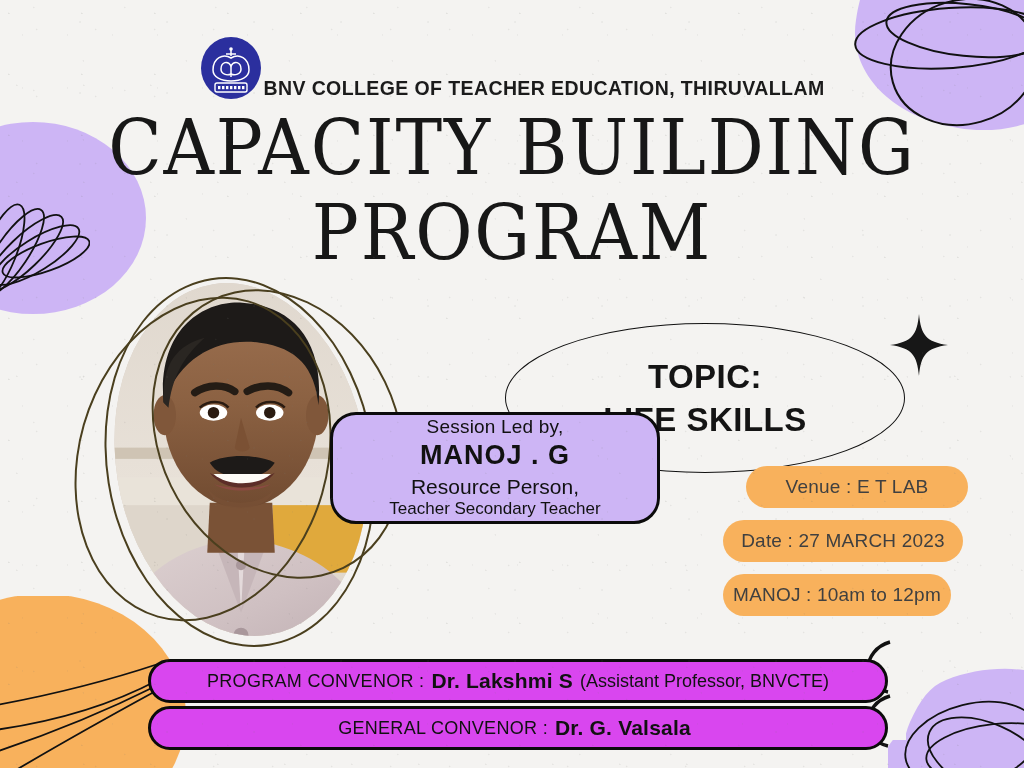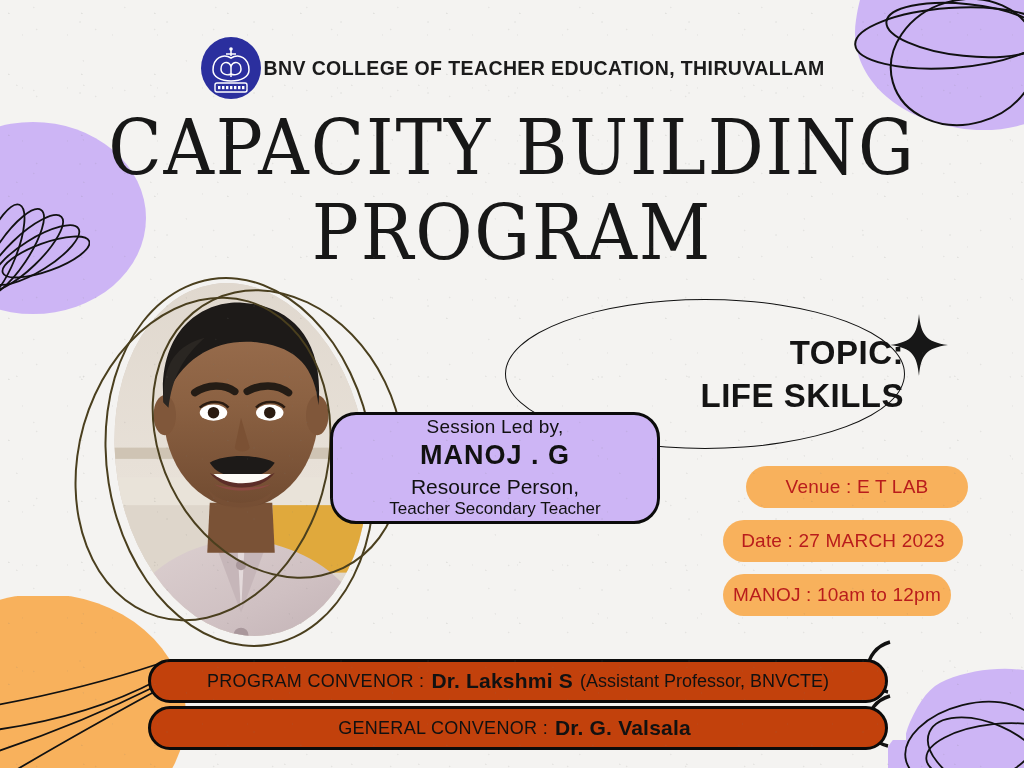--- a/index.html
+++ b/index.html
@@ -35,21 +35,21 @@
   }
 
   .deco { position:absolute; z-index:1; pointer-events:none; }
 
   
   .layer { position:absolute; z-index:10; }
 
   
   #header {
     top:36px; left:0; width:1024px;
-    display:flex; align-items:center; justify-content:center; gap:0;
+    display:flex; align-items:flex-end; justify-content:center; gap:0;
     z-index:30;
   }
   #logo { width:64px; height:64px; flex:0 0 auto; }
   #college-name {
     font-size:19.5px; font-weight:600; letter-spacing:.4px;
     color:#1b1b1b; white-space:nowrap;
   }
 
   
   #title-block {
@@ -79,23 +79,23 @@
   .ring {
     position:absolute; border:2.6px solid #4a3f1e; border-radius:50%;
     background:transparent;
   }
   #ring-a { left:36px; top:0px;  width:268px; height:372px; transform:rotate(-9deg); }
   #ring-b { left:8px;  top:18px; width:250px; height:330px; transform:rotate(16deg); border-width:2.2px;}
   #ring-c { left:88px; top:8px;  width:240px; height:300px; transform:rotate(-26deg); border-width:2.2px;}
 
   
   #topic-ellipse {
-    left:505px; top:299px; width:400px; height:150px;
+    left:505px; top:323px; width:400px; height:150px;
     border:1.7px solid #111; border-radius:50%;
-    display:flex; flex-direction:column; align-items:flex-end; justify-content:center;
+    display:flex; flex-direction:column; align-items:center; justify-content:center;
     z-index:22;
   }
   #topic-label { font-size:33px; font-weight:800; letter-spacing:.5px; color:#141414; }
   #topic-value { font-size:33px; font-weight:800; letter-spacing:.5px; color:#141414; margin-top:5px;}
 
   #sparkle { left:888px; top:313px; width:62px; height:64px; z-index:24; }
 
   
   #session-box {
     left:330px; top:412px; width:330px; height:112px;
@@ -107,30 +107,30 @@
   #session-name { font-size:27px; font-weight:800; letter-spacing:1px; margin:2px 0 3px;}
   #session-role1 { font-size:21px; line-height:1.22;}
   #session-role2 { font-size:17px; line-height:1.22;}
 
   
   #info-pills { left:718px; top:466px; width:260px; z-index:24; }
   .pill {
     background:#f8b15c; border-radius:22px;
     height:42px; margin-bottom:12px;
     display:flex; align-items:center; justify-content:center;
-    font-size:19px; color:#b91c1c; font-weight:400; letter-spacing:.2px;
+    font-size:19px; color:#404040; font-weight:400; letter-spacing:.2px;
     white-space:nowrap; padding:0 14px;
   }
   #pill-venue { width:222px; margin-left:28px; }
   #pill-date  { width:240px; margin-left:5px; }
   #pill-time  { width:228px; margin-left:5px; }
 
   
   .convenor {
-    background:#c2410c; border:3.2px solid #0b0b0b; border-radius:26px;
+    background:#d946ef; border:3.2px solid #0b0b0b; border-radius:26px;
     height:44px; display:flex; align-items:center; justify-content:center;
     white-space:nowrap; color:#111; z-index:28;
   }
   #convenor-1 { left:148px; top:659px; width:740px; }
   #convenor-2 { left:148px; top:706px; width:740px; }
   .cv-label { font-size:18px; font-weight:400; letter-spacing:.3px; }
   .cv-name  { font-size:21px; font-weight:800; letter-spacing:.2px; margin:0 7px; }
   .cv-note  { font-size:18px; font-weight:400; }
 </style>
 </head>

